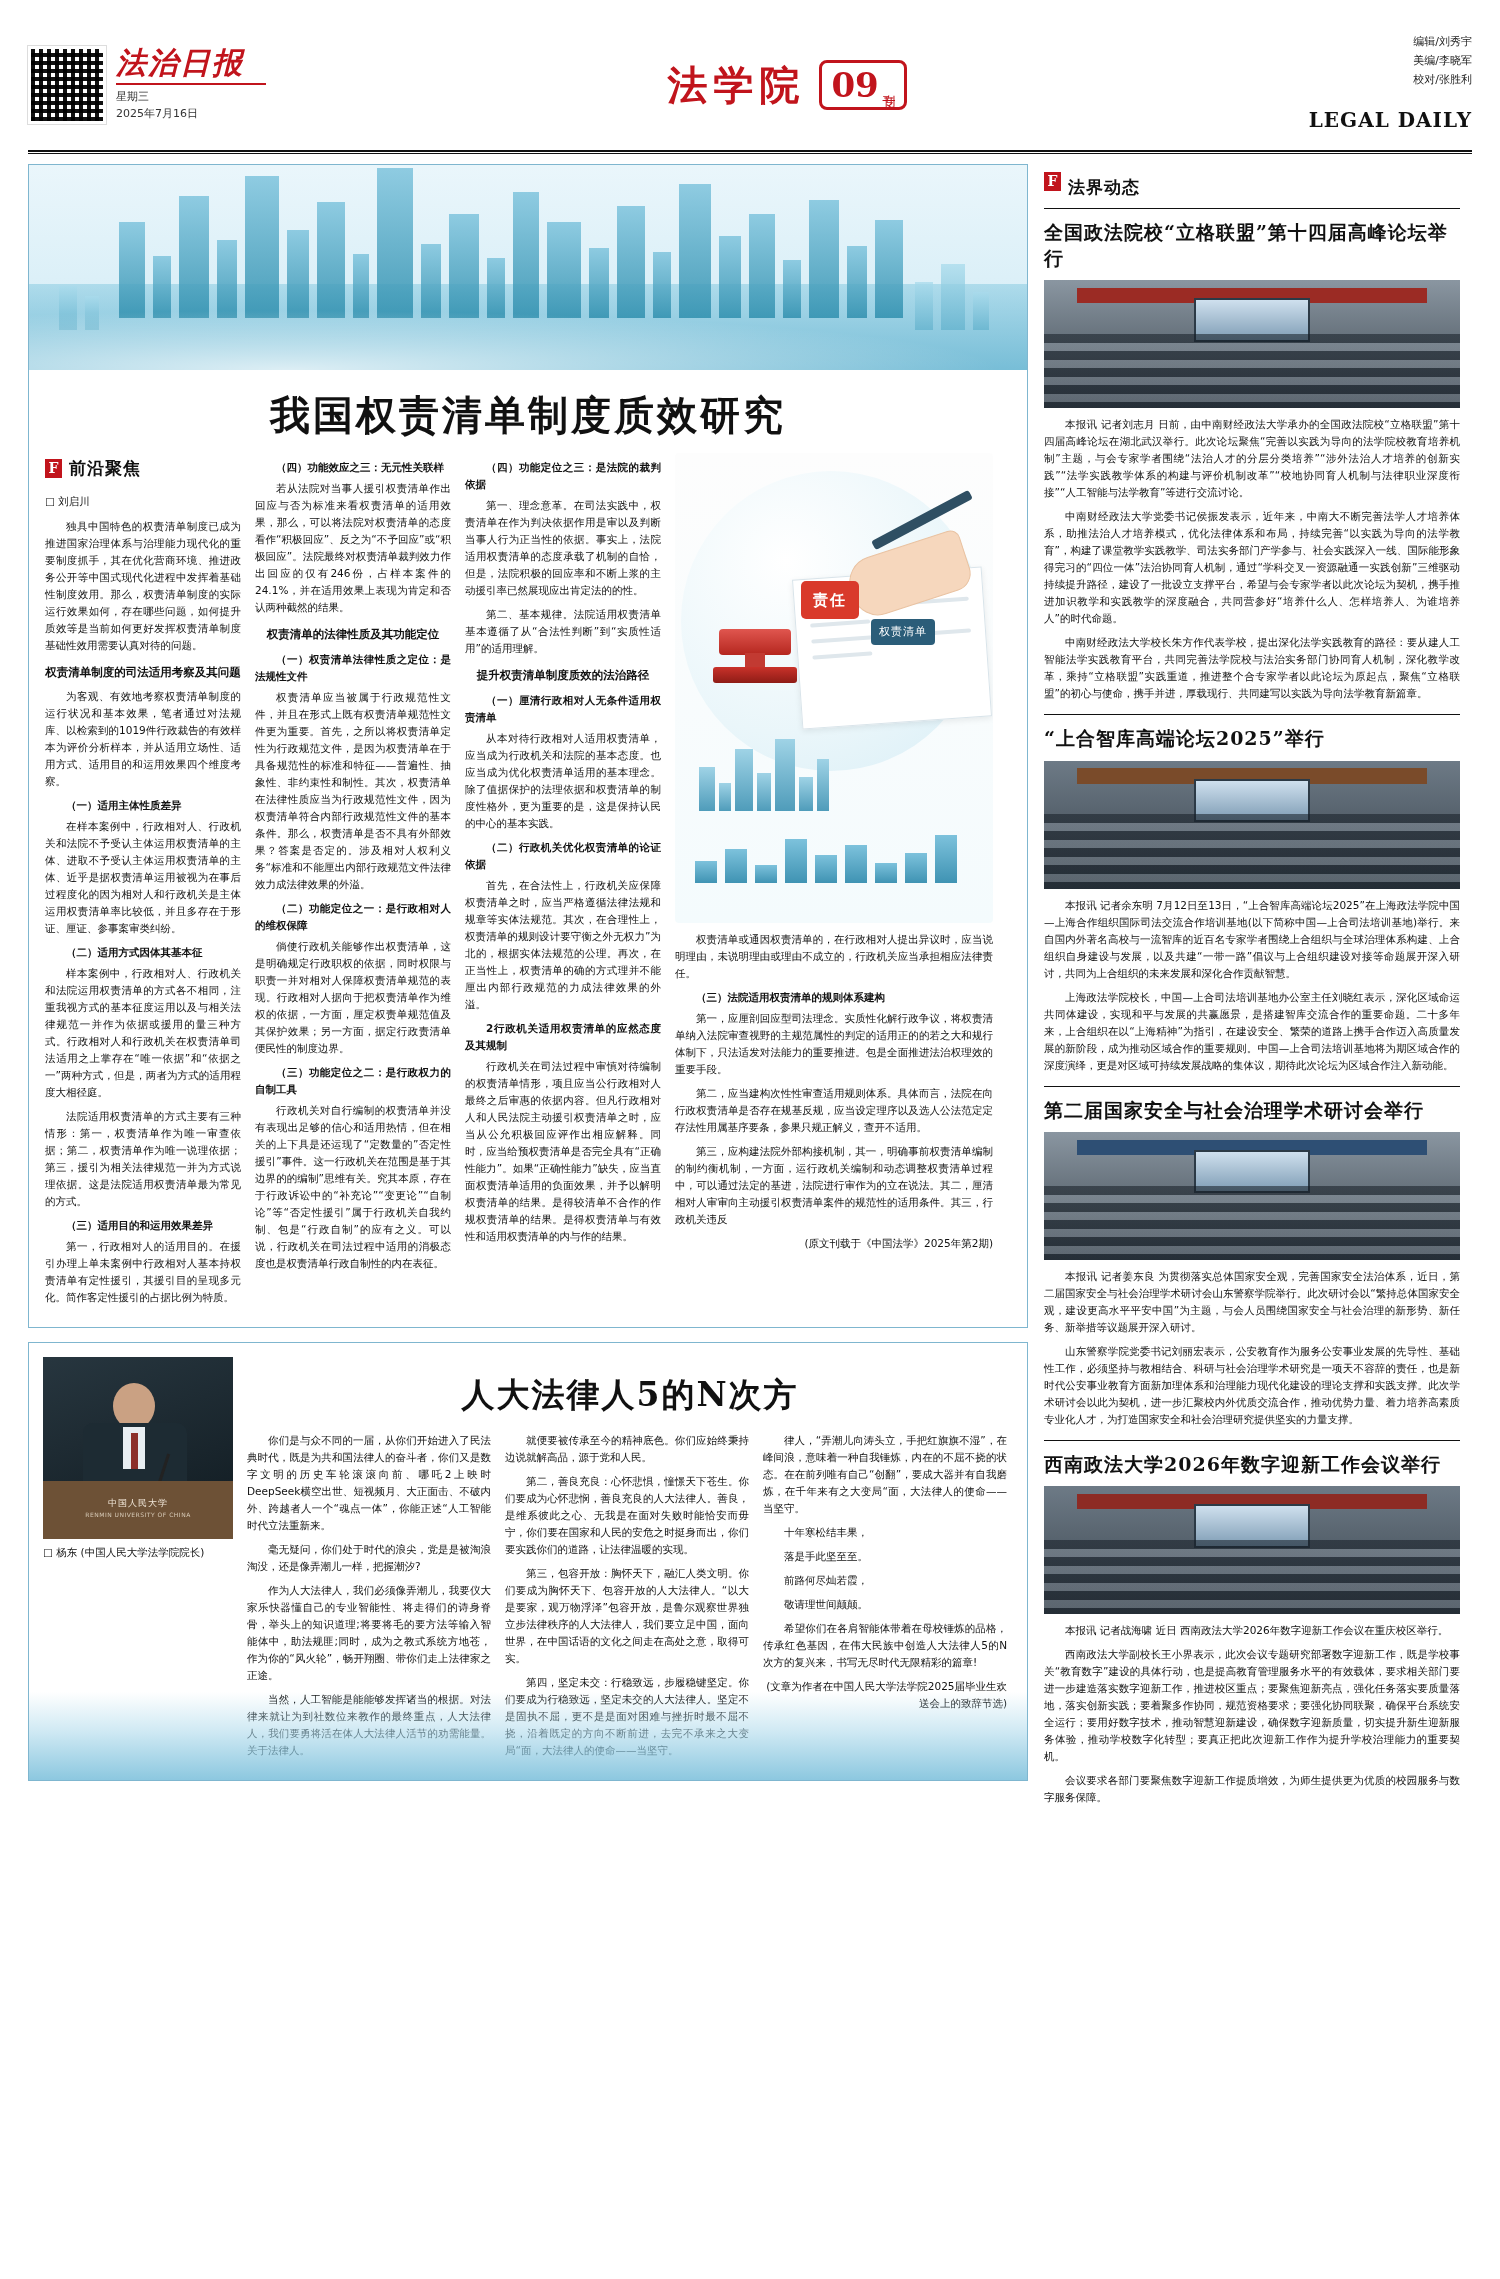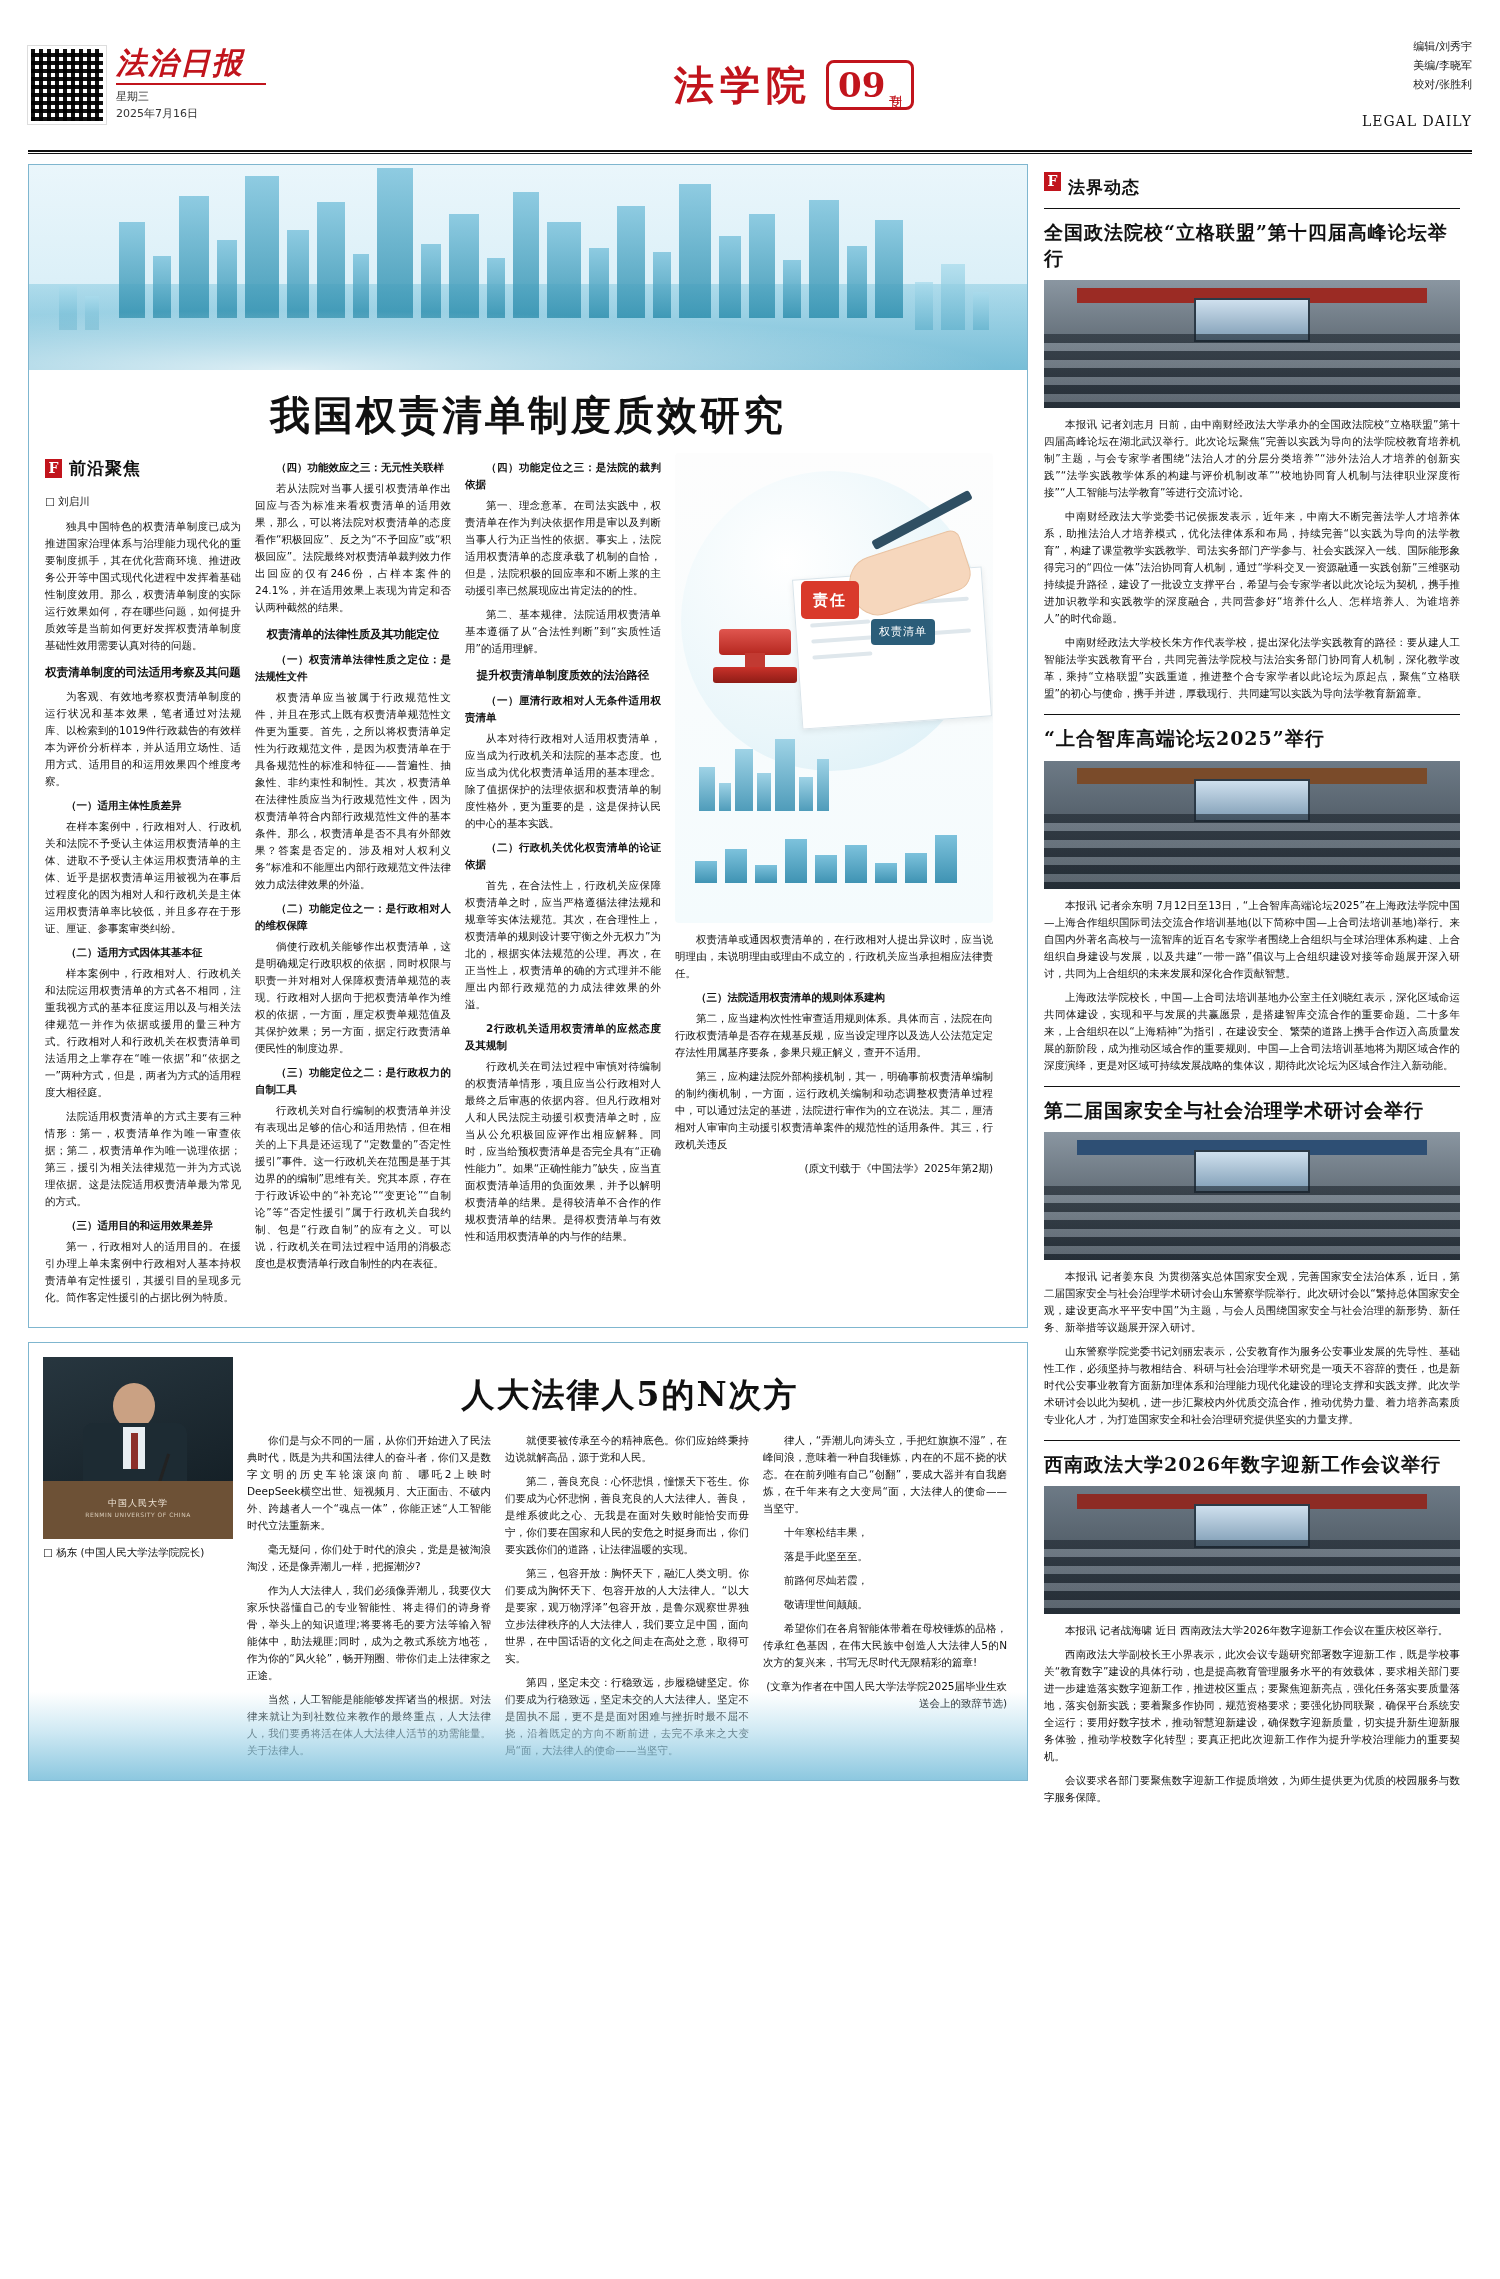--- a/index.html
+++ b/index.html
@@ -26,21 +26,21 @@
   .brandrule { width:150px; height:2px; background:#c1141c; margin:5px 0 4px 0; }
   .branddate { font-size:11px; color:#333; line-height:1.5; }
   .bigtitle-wrap { flex:1; display:flex; align-items:center; justify-content:center; gap:14px; }
   .bigtitle { font-family:"DejaVu Serif", serif; font-weight:bold; font-size:40px; color:#c1141c;
               letter-spacing:6px; line-height:1; }
   .pagebadge { border:3px solid #c1141c; border-radius:8px; padding:5px 9px; color:#c1141c;
                display:flex; align-items:center; gap:3px; }
   .pagebadge .num { font-family:"DejaVu Serif", serif; font-size:34px; font-weight:bold; line-height:1; }
   .pagebadge .zk { font-size:13px; writing-mode:vertical-rl; line-height:1.05; letter-spacing:1px; }
   .credits { text-align:right; font-size:11px; line-height:1.75; color:#222; min-width:150px; }
-  .legaldaily { font-family:"DejaVu Serif", serif; font-weight:normal; font-size:14px; letter-spacing:1px;
+  .legaldaily { font-family:"DejaVu Serif", serif; font-weight:bold; font-size:20px; letter-spacing:1px;
                 margin-top:14px; color:#111; }
   .mast-rule { margin:6px 28px 0 28px; border-top:2px solid #111; border-bottom:1px solid #111; height:4px; }
 
   
   .body-area { position:relative; margin:10px 28px 0 28px; display:flex; gap:16px; }
   .left-col { width:1000px; }
   .right-col { width:416px; }
 
   
   .feature { border:1px solid #7fb6cf; background:#fff; padding:0; }
@@ -298,20 +298,21 @@
                 <i style="left:120px;height:28px"></i>
                   <i style="left:150px;height:38px"></i>
                 <i style="left:180px;height:20px"></i>
                   <i style="left:210px;height:30px"></i>
                 <i style="left:240px;height:48px"></i>
               </div>
             </div>
             <div style="margin-top:8px">
               <p>权责清单或通因权责清单的，在行政相对人提出异议时，应当说明理由，未说明理由或理由不成立的，行政机关应当承担相应法律责任。</p>
               <p class="h4">（三）法院适用权责清单的规则体系建构</p>
+              <p>第一，应厘剖回应型司法理念。实质性化解行政争议，将权责清单纳入法院审查视野的主规范属性的判定的适用正的的若之大和规行体制下，只法适发对法能力的重要推进。包是全面推进法治权理效的重要手段。</p>
               <p>第二，应当建构次性性审查适用规则体系。具体而言，法院在向行政权责清单是否存在规基反规，应当设定理序以及选人公法范定定存法性用属基序要条，参果只规正解义，查开不适用。</p>
               <p>第三，应构建法院外部构接机制，其一，明确事前权责清单编制的制约衡机制，一方面，运行政机关编制和动态调整权责清单过程中，可以通过法定的基进，法院进行审作为的立在说法。其二，厘清相对人审审向主动援引权责清单案件的规范性的适用条件。其三，行政机关违反</p>
               <p style="text-align:right;text-indent:0">(原文刊载于《中国法学》2025年第2期)</p>
             </div>
           </div>
 
         </div>
       </div>
 
       <div class="grad">

